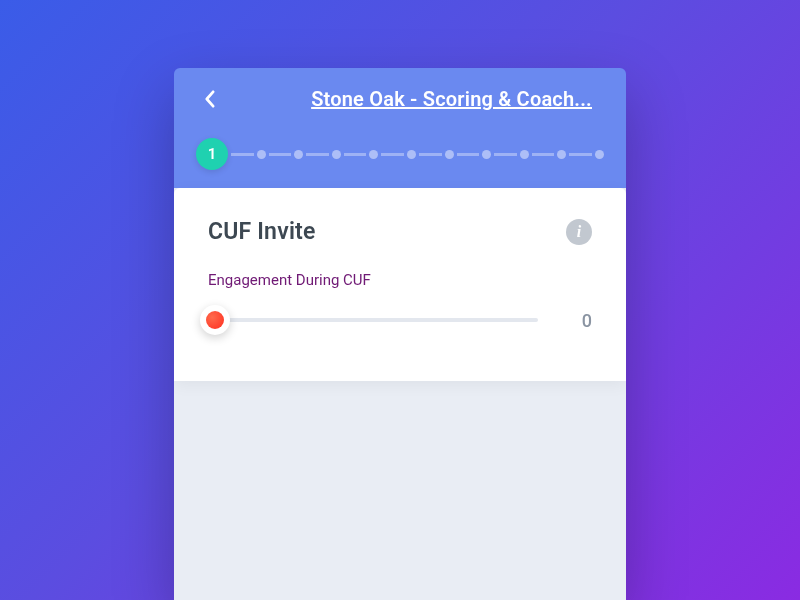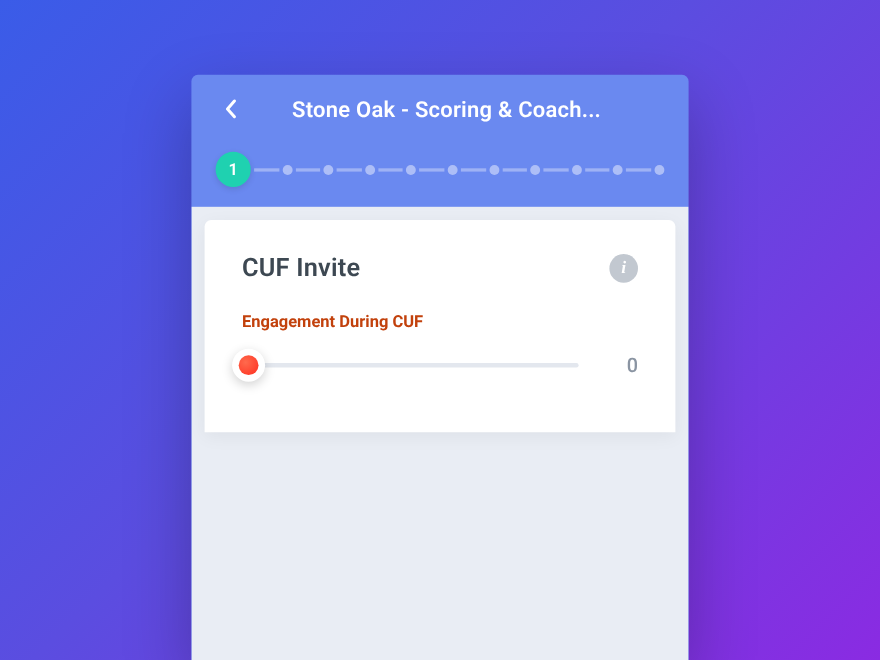--- a/index.html
+++ b/index.html
@@ -33,27 +33,28 @@
     height: 22px;
     display: flex;
     align-items: center;
     justify-content: center;
     cursor: pointer;
     flex-shrink: 0;
   }
   .back svg { width: 11px; height: 18px; }
   .title {
     flex: 1;
-    text-align: center;
+    text-align: right;
     font-size: 20px;
     font-weight: 600;
     letter-spacing: 0.2px;
     padding-right: 10px;
     white-space: nowrap;
     overflow: hidden;
+    text-decoration: underline;
   }
   .stepper {
     height: 58px;
     display: flex;
     align-items: center;
     padding: 0 22px 10px 22px;
   }
   .steps {
     display: flex;
     align-items: center;
@@ -82,21 +83,21 @@
   .step-dot {
     width: 9px;
     height: 9px;
     border-radius: 50%;
     background: rgba(255,255,255,0.45);
     flex-shrink: 0;
   }
   .card-wrap {
     background: #e9edf4;
     height: calc(100% - 120px);
-    padding: 12px;
+    padding: 0;
   }
   .card {
     background: #ffffff;
     border-radius: 6px 6px 0 0;
     margin: 0 0 0 0;
     padding: 30px 34px 18px 34px;
     box-shadow: 0 4px 16px rgba(0,0,0,0.05);
   }
   .card-head {
     display: flex;
@@ -123,22 +124,22 @@
     font-style: italic;
     font-weight: 700;
     font-size: 16px;
     cursor: pointer;
   }
   .field {
     margin-bottom: 30px;
   }
   .field-label {
     font-size: 15px;
-    color: #c2410c;
-    font-weight: 700;
+    color: #701a75;
+    font-weight: 400;
     margin-bottom: 18px;
   }
   .slider-row {
     display: flex;
     align-items: center;
     gap: 30px;
   }
   .slider {
     position: relative;
     flex: 1;

